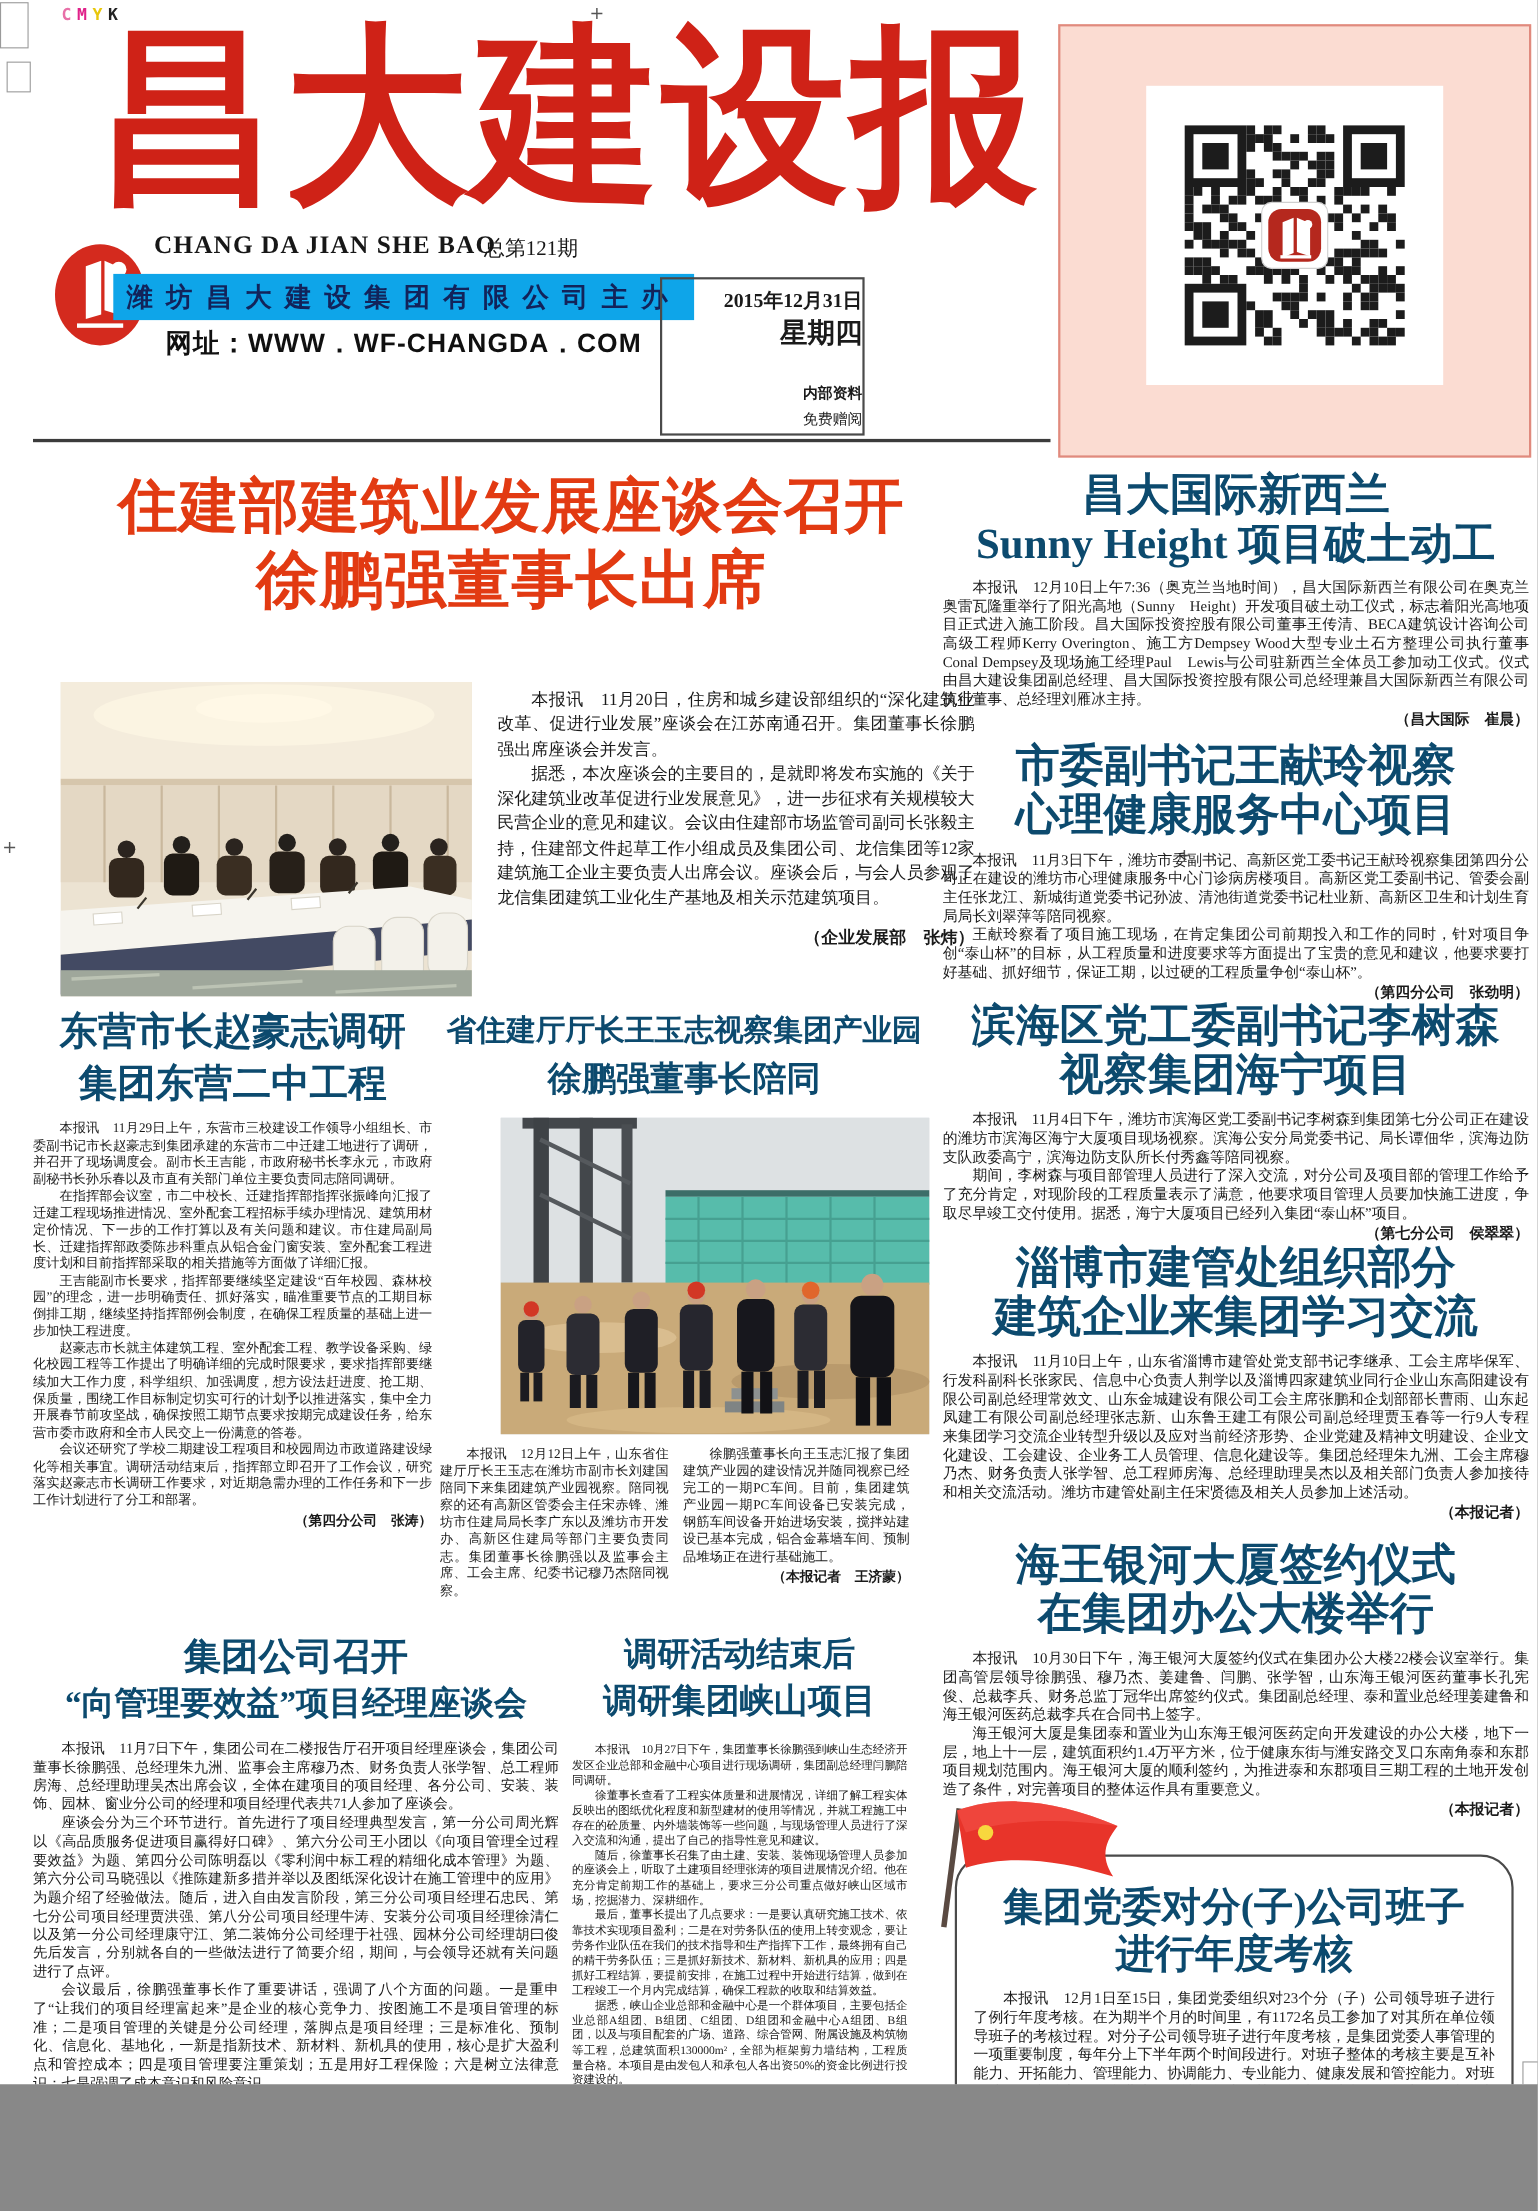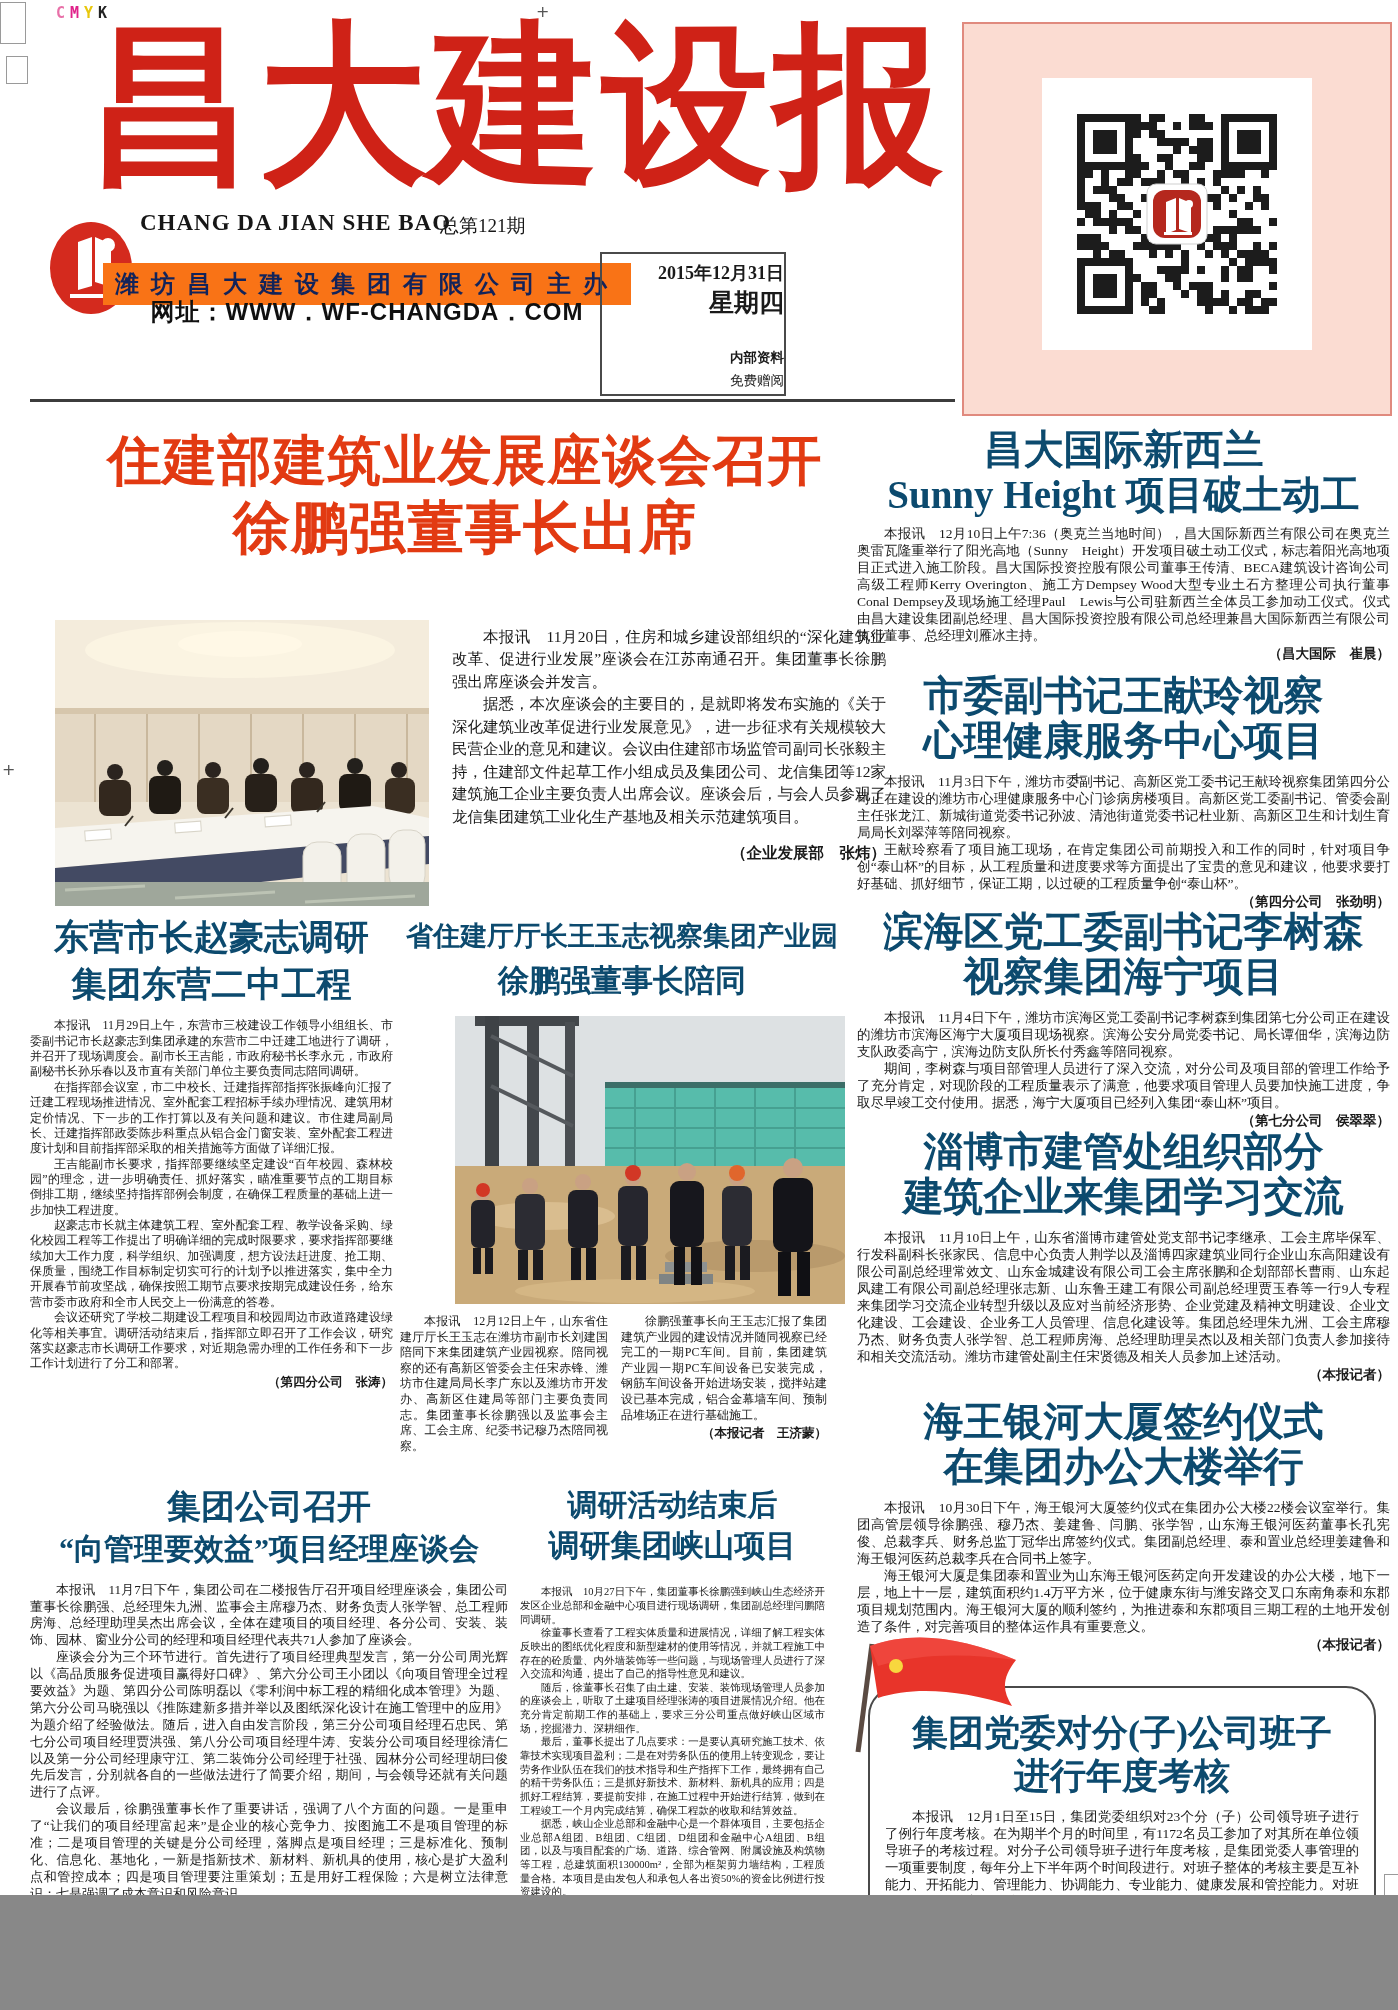--- a/index.html
+++ b/index.html
@@ -9,22 +9,22 @@
   
   .cmyk{position:absolute;left:56px;top:4px;font:bold 15px "DejaVu Sans Mono",monospace;letter-spacing:5px;}
   .cmyk .c{color:#e870a8;} .cmyk .m{color:#e0218a;} .cmyk .y{color:#e8c70c;} .cmyk .k{color:#222;}
   .cornerbox{position:absolute;border:1px solid #9a9a9a;background:transparent;}
   .plusmark{position:absolute;color:#555;font:16px "DejaVu Sans",sans-serif;}
   
   #mh-title{left:64px;top:10px;width:905px;text-align:center;font-family:"DejaVu Serif","Liberation Serif",serif;
             font-weight:bold;font-size:168px;line-height:1.12;color:#cf2217;letter-spacing:4px;transform:scaleY(1.04);}
   #mh-pinyin{left:140px;top:210px;width:330px;font-weight:bold;font-size:23px;letter-spacing:1px;color:#171717;}
   #mh-issue{left:440px;top:213px;font-size:19px;color:#171717;}
-  #mh-bar{left:103px;top:249px;width:528px;height:42px;background:#f97316;display:flex;align-items:center;justify-content:center;
-          font-weight:bold;font-size:24px;letter-spacing:12px;color:#12235a;font-family:"Liberation Sans",sans-serif;margin-top:14px;}
+  #mh-bar{left:103px;top:249px;width:528px;height:42px;background:#0ea5e9;display:flex;align-items:center;justify-content:center;
+          font-weight:bold;font-size:24px;letter-spacing:12px;color:#12235a;font-family:"Liberation Sans",sans-serif;}
   #mh-web{left:103px;top:296px;width:528px;text-align:center;font-weight:bold;font-size:24px;letter-spacing:1px;color:#101010;
           font-family:"Liberation Sans",sans-serif;}
   #mh-datebox{left:600px;top:252px;width:186px;height:144px;border:2px solid #4a4a4a;text-align:right;box-sizing:border-box;padding-top:7px;}
   #mh-datebox .d1{font-size:18px;font-weight:bold;}
   #mh-datebox .d2{font-size:25px;font-weight:bold;margin-top:1px;padding-left:10px;}
   #mh-datebox .d3{font-size:13.5px;font-weight:bold;margin-top:30px;}
   #mh-datebox .d4{font-size:13.5px;font-weight:normal;margin-top:5px;}
   #mh-logo{left:48px;top:220px;}
   #mh-rule{left:30px;top:399px;width:925px;height:3px;background:#3c3c3c;}
   #qr-panel{left:962px;top:22px;width:430px;height:394px;background:#fbdcd2;border:2px solid #e08a7e;box-sizing:border-box;}

